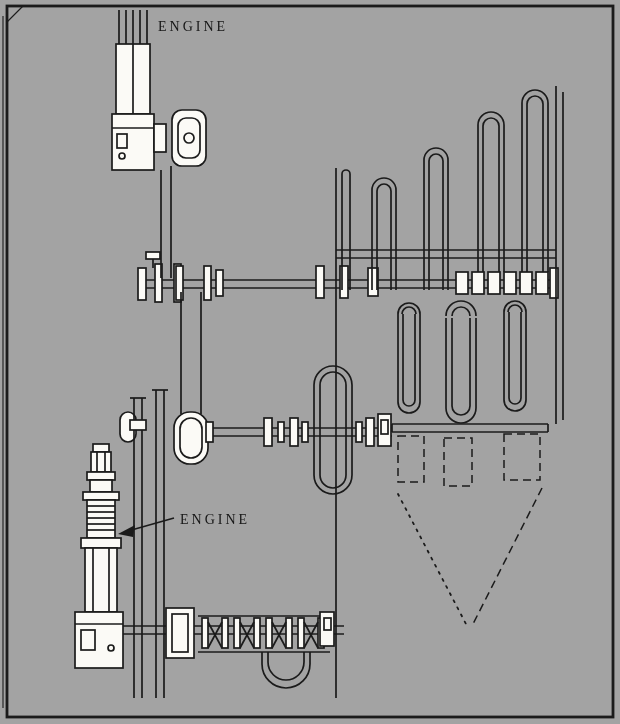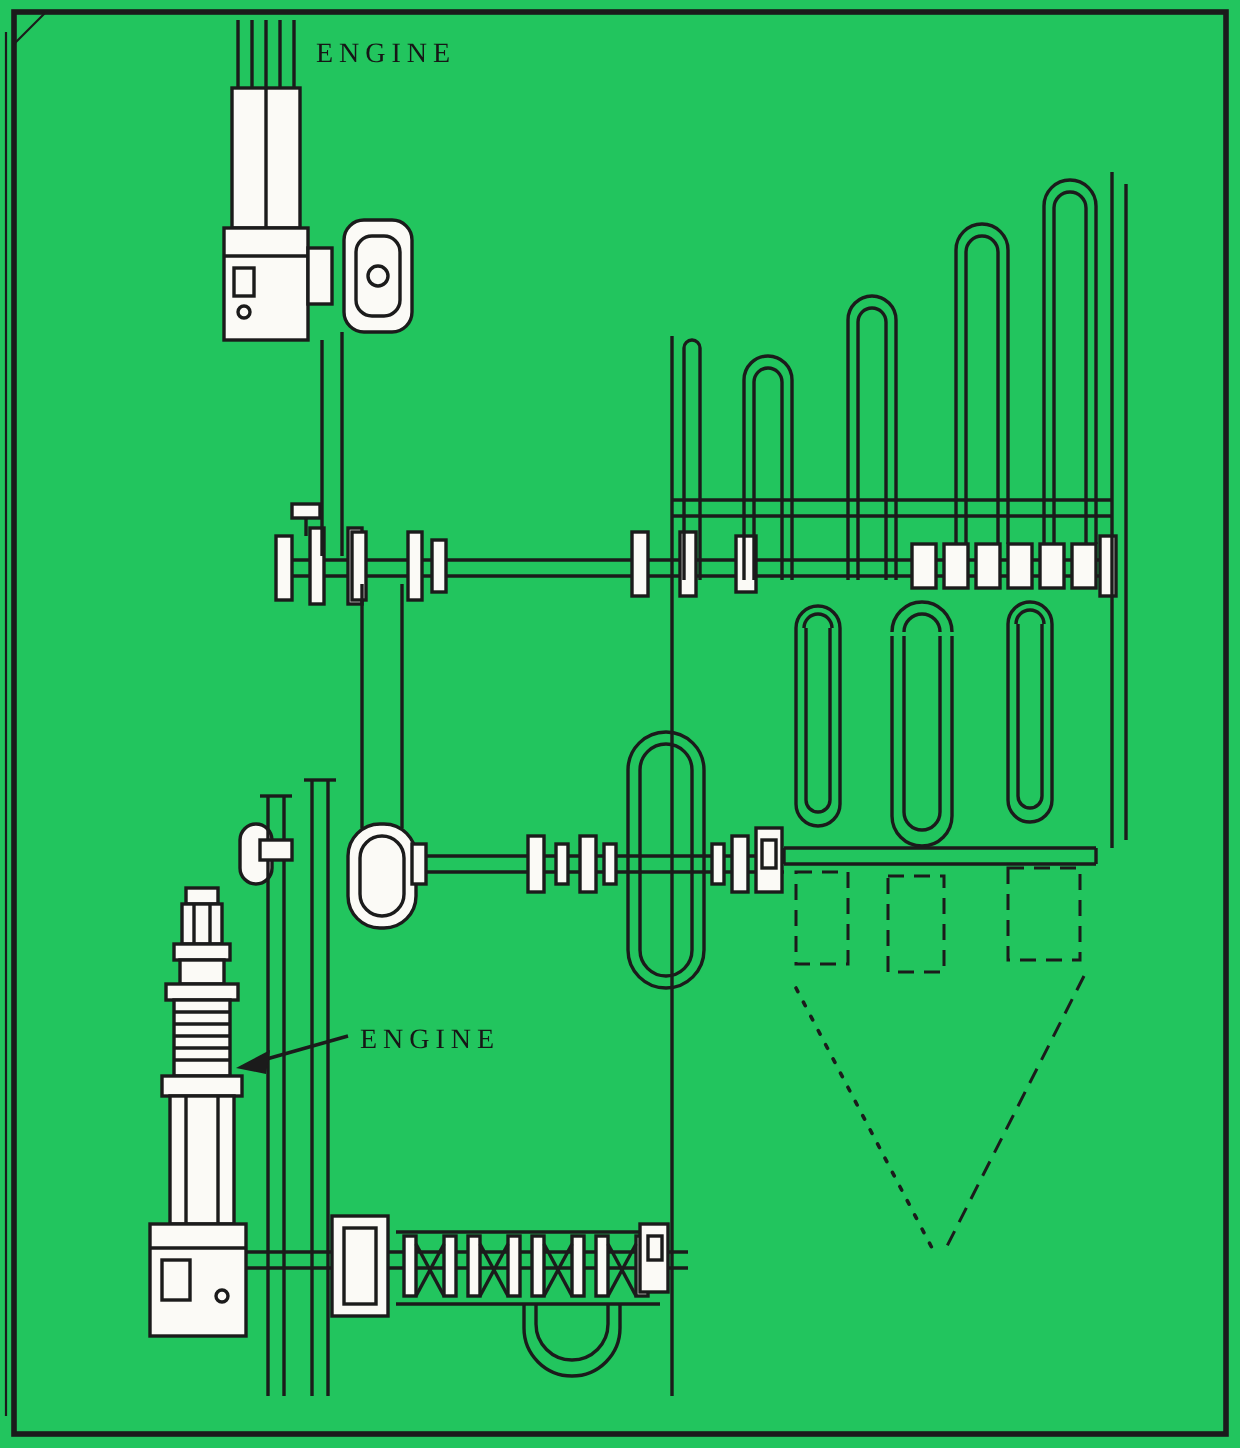--- a/index.html
+++ b/index.html
@@ -1,18 +1,18 @@
 <!DOCTYPE html>
 <html><head>
 <meta charset="utf-8">
 <style>
   html,body{margin:0;padding:0;background:#e9e8e4;}
   .page{
     width:620px;height:724px;
-    background:#22c55e;
+    background:#a3a3a3;
     position:relative;overflow:hidden;
     font-family:"Liberation Serif", serif;
   }
   svg{display:block;}
   .ink {stroke:#1b1b1b;fill:none;stroke-width:1.7;}
   .inkw{stroke:#1b1b1b;fill:#fbfaf6;stroke-width:1.7;}
   .bold{stroke:#1b1b1b;fill:none;stroke-width:2.8;}
   .thin{stroke:#1b1b1b;fill:none;stroke-width:1.1;}
   .dash{stroke:#1b1b1b;fill:none;stroke-width:1.5;stroke-dasharray:8 5;}
   .dot {stroke:#1b1b1b;fill:none;stroke-width:1.8;stroke-dasharray:2 6;stroke-linecap:round;}

